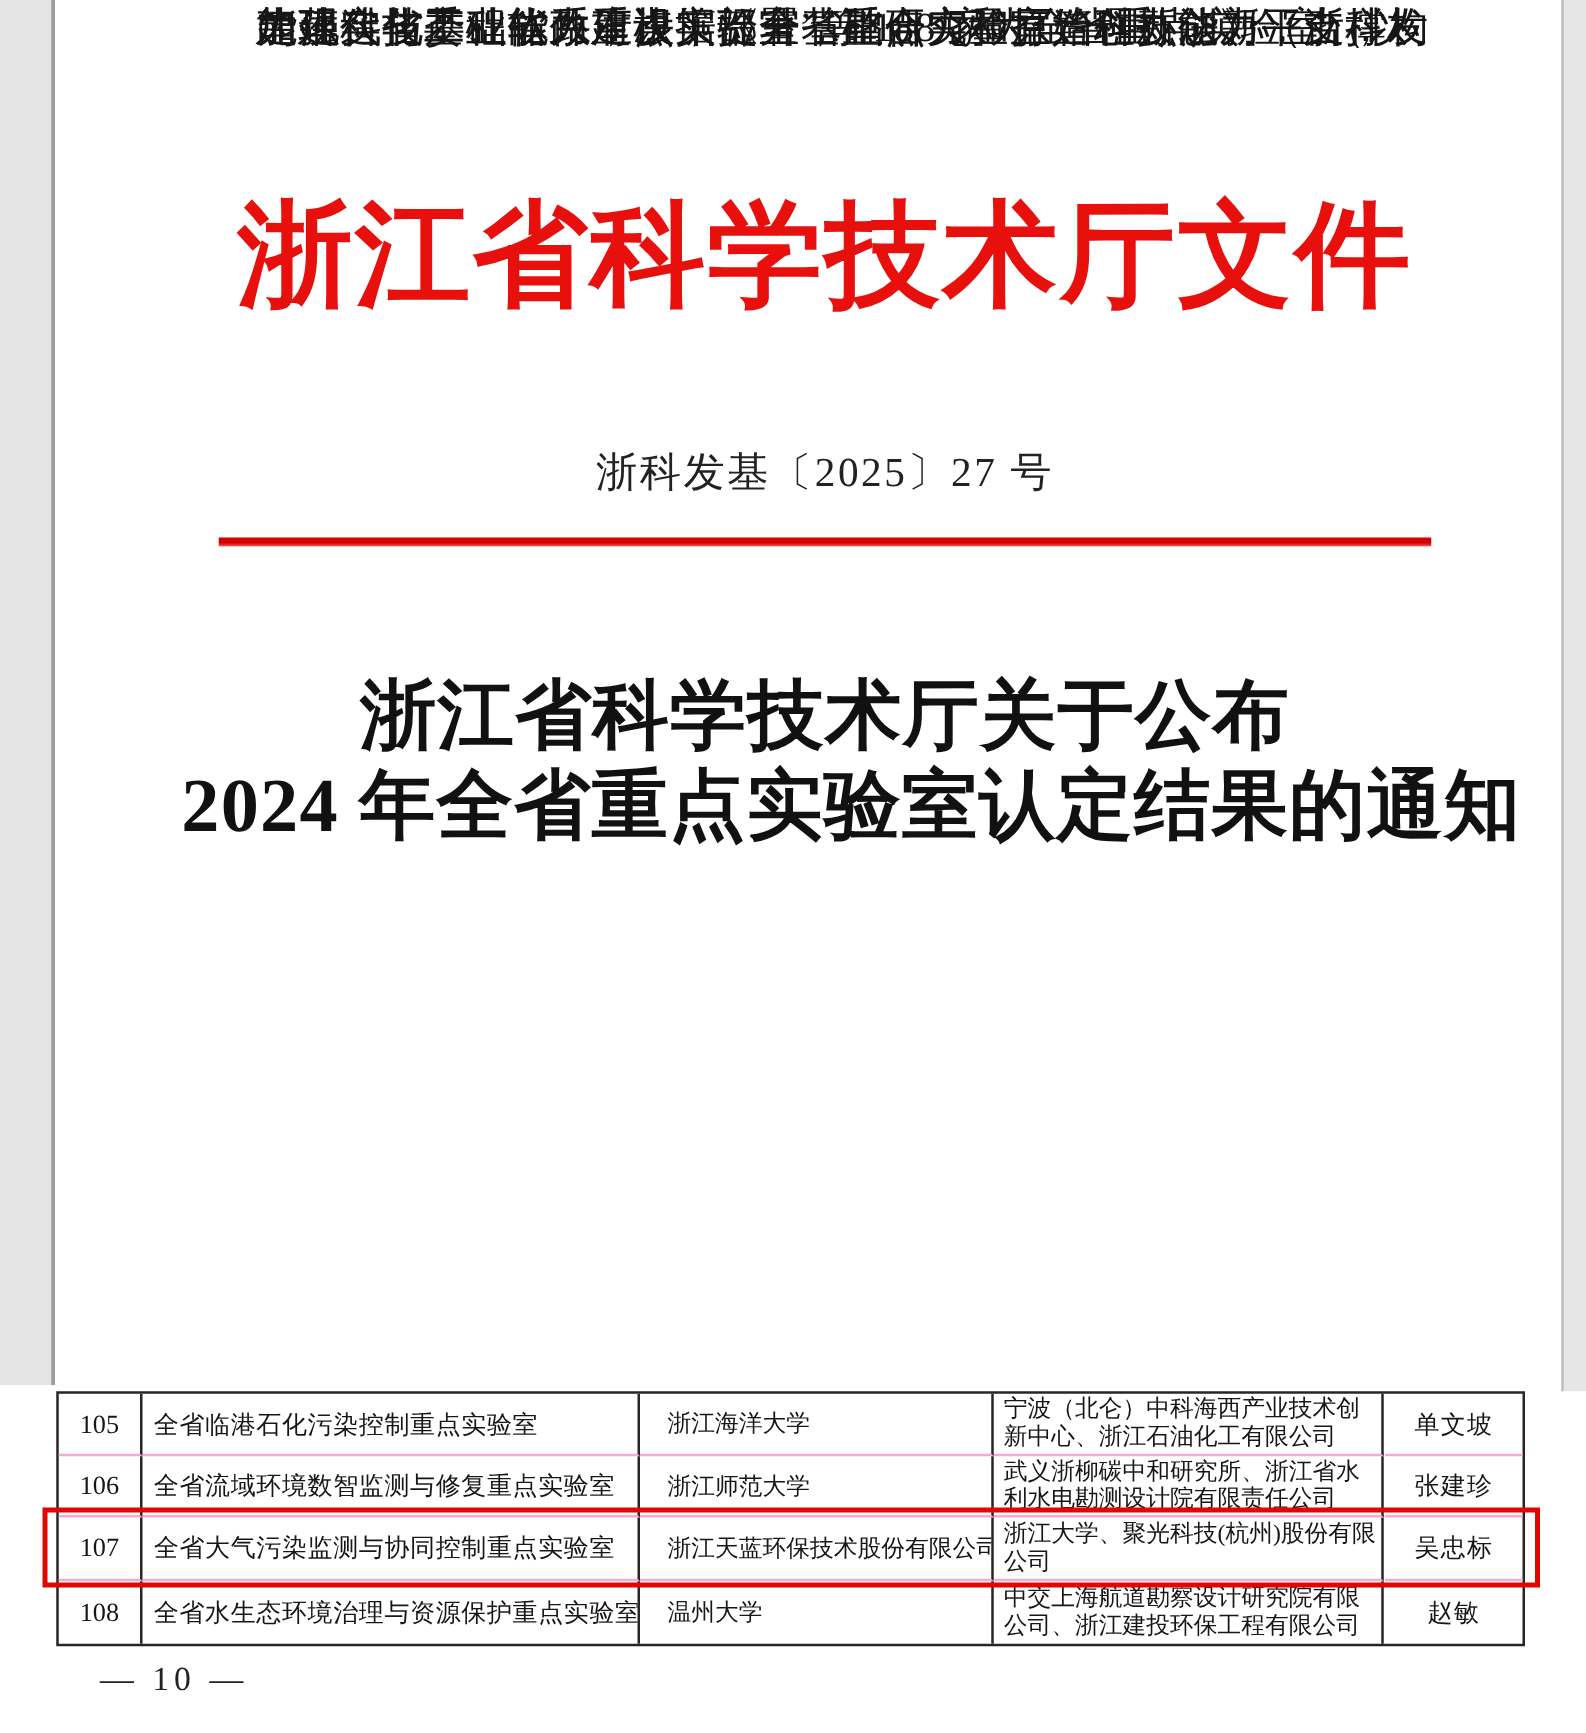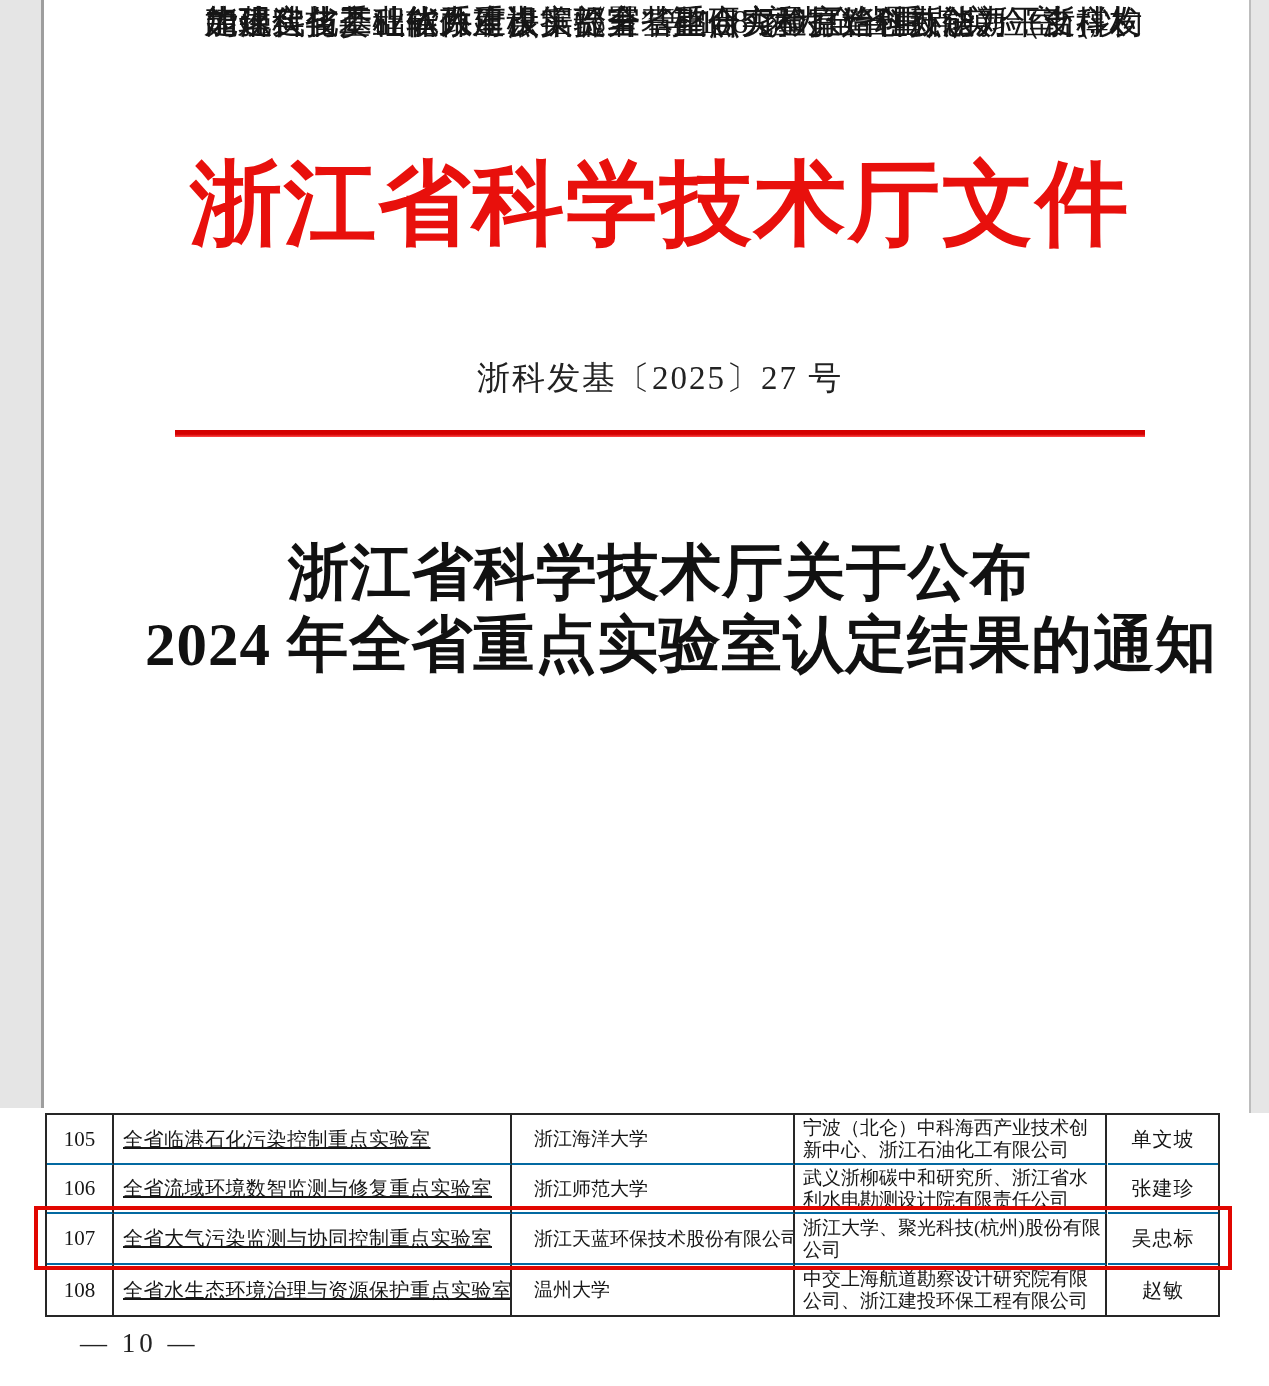--- a/index.html
+++ b/index.html
@@ -62,29 +62,29 @@
     position:absolute;left:45px;top:1113px;
     display:grid;
     grid-template-columns:67px 398px 283px 313px 110px;
     grid-template-rows:50px 49px 51px 50px;
     border:2px solid #262626;
     background:#fff;
   }
   .trow{display:contents;}
   .cell{
     border-right:2px solid #262626;
-    border-bottom:2px solid #0369a1;
+    border-bottom:2px solid #f9a8d4;
     display:flex;align-items:center;
     box-sizing:border-box;
     color:#161616;
   }
   .trow .cell:last-child{border-right:none;}
   .trow:last-child .cell{border-bottom:none;}
   .c-no{justify-content:center;font-size:21px;}
-  .c-lab{padding-left:9px;font-size:20px;letter-spacing:0.5px;white-space:nowrap;overflow:hidden;text-decoration:underline;}
+  .c-lab{padding-left:9px;font-size:20px;letter-spacing:0.5px;white-space:nowrap;overflow:hidden;}
   .c-inst{padding-left:22px;font-size:19px;white-space:nowrap;overflow:hidden;}
   .c-part{padding:1px 0 1px 8px;font-size:19px;line-height:22px;width:312px;}
   .c-part .inner{display:block;width:304px;word-break:break-all;}
   .c-dir{justify-content:center;font-size:20px;letter-spacing:1px;}
   
   .highlight-box{
     position:absolute;left:34px;top:1206px;width:1198px;height:64px;
     border:4px solid #e10600;
     box-sizing:border-box;
     pointer-events:none;

